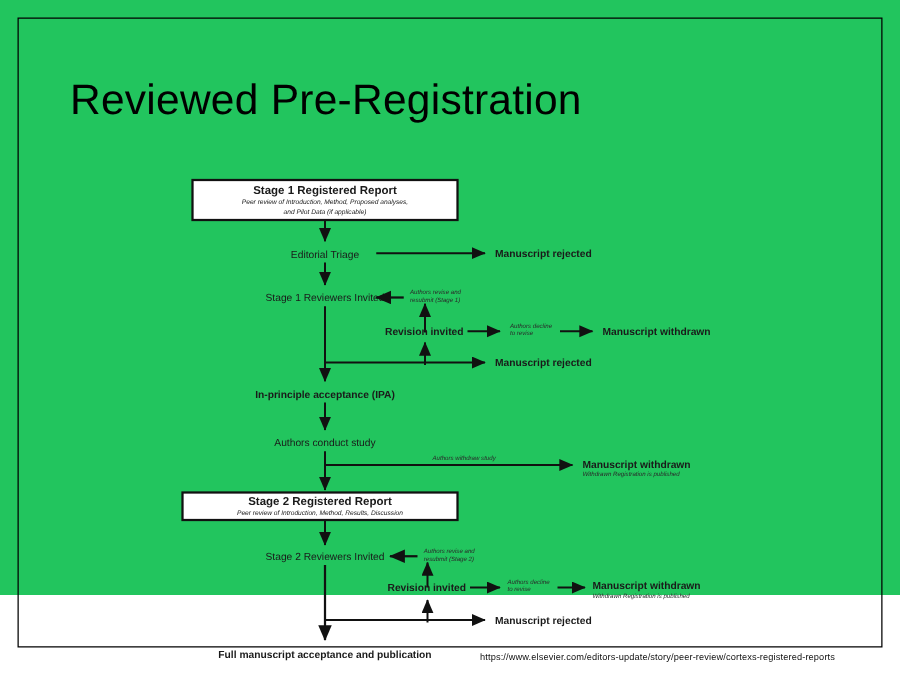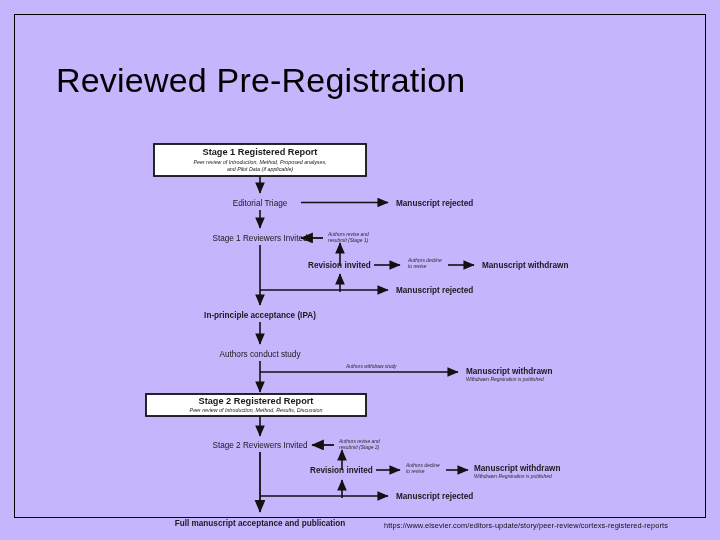--- a/index.html
+++ b/index.html
@@ -1,18 +1,18 @@
 <!DOCTYPE html>
 <html><head>
 <meta charset="utf-8">
 <style>
   html,body{margin:0;padding:0;background:#ffffff;}
   body{width:720px;height:540px;overflow:hidden;
        font-family:"Liberation Sans",sans-serif;}
-  #slide{position:absolute;left:0;top:0;width:720px;height:540px;background:#c4b5fd;}
+  #slide{position:absolute;left:0;top:0;width:720px;height:476px;background:#22c55e;}
   #slide-border{position:absolute;left:14px;top:14px;width:692px;height:504px;
                 border:1.5px solid #000;box-sizing:border-box;}
   #slide-title{position:absolute;left:56px;top:62px;width:600px;
                font-size:34px;font-weight:400;color:#000;
                letter-spacing:0.2px;line-height:1.1;}
   #flowchart{position:absolute;left:96px;top:140px;width:500px;height:396px;}
   svg{display:block;}
   .t{font-family:"Liberation Sans",sans-serif;fill:#1a1a1a;}
   .node{font-size:8.2px;}
   .bold{font-weight:bold;font-size:8.2px;}

